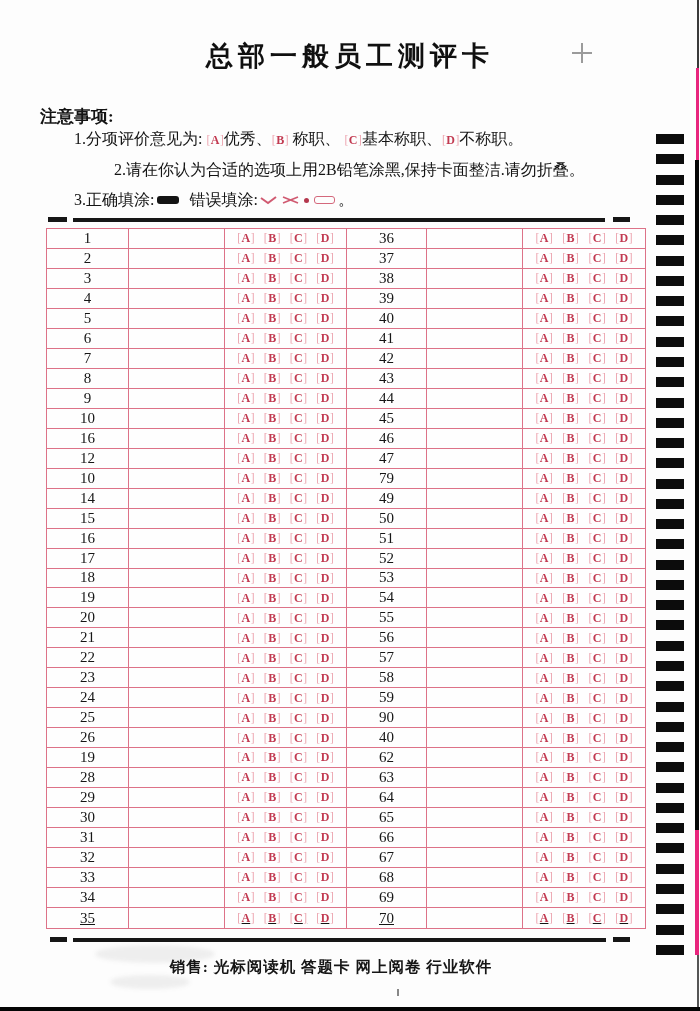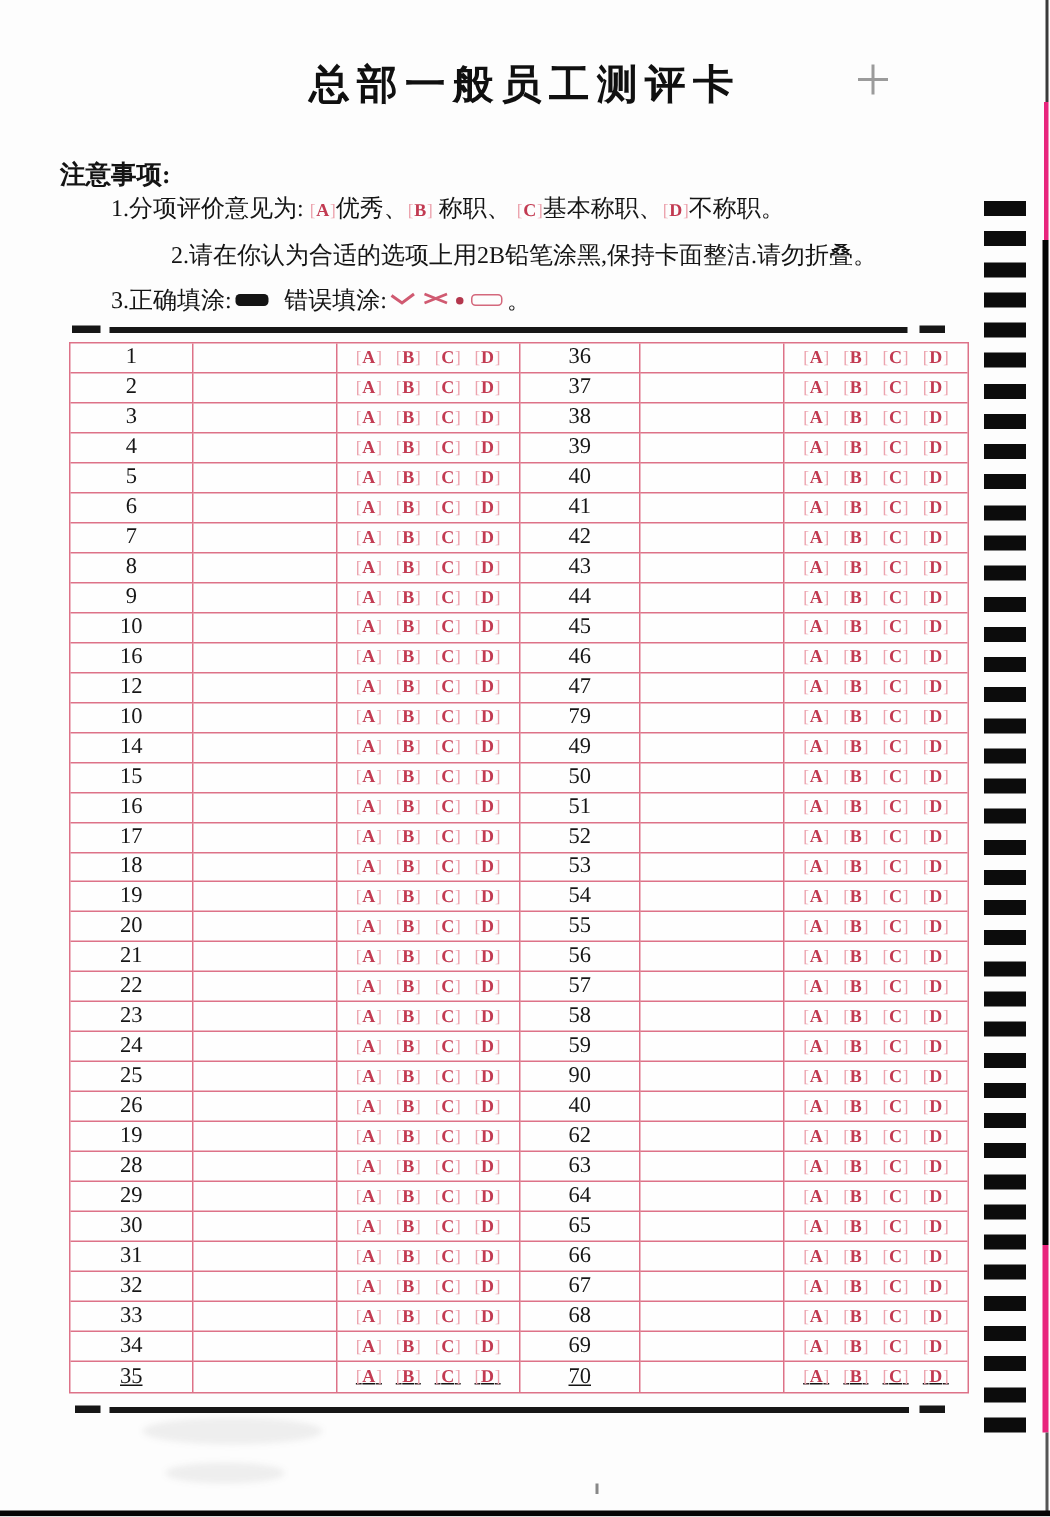--- a/index.html
+++ b/index.html
@@ -828,18 +828,19 @@
       <div class="tmark" style="top: 924.53px;"></div>
       <div class="tmark" style="top: 944.8px;"></div>
     </div>
 
   <div class="edge" style="left:697px;top:0;width:1.5px;height:68px;background:#3a3a3a;"></div>
   <div class="edge" style="left:695.5px;top:68px;width:3px;height:92px;background:#e8257d;"></div>
   <div class="edge" style="left:694.5px;top:160px;width:4.5px;height:670px;background:#040404;"></div>
   <div class="edge" style="left:694.5px;top:830px;width:4px;height:125px;background:#e8257d;"></div>
   <div class="edge" style="left:697px;top:955px;width:1.5px;height:53px;background:#555;"></div>
 
+  <div class="footer">销售: 光标阅读机 答题卡 网上阅卷 行业软件</div>
   <div class="smudge" style="left:95px;top:945px;width:120px;height:18px;"></div>
   <div class="smudge" style="left:110px;top:975px;width:80px;height:14px;"></div>
   <div class="tick-artifact"></div>
   <div class="bottom-line"></div>
 
 </div>
 
 </body></html>

